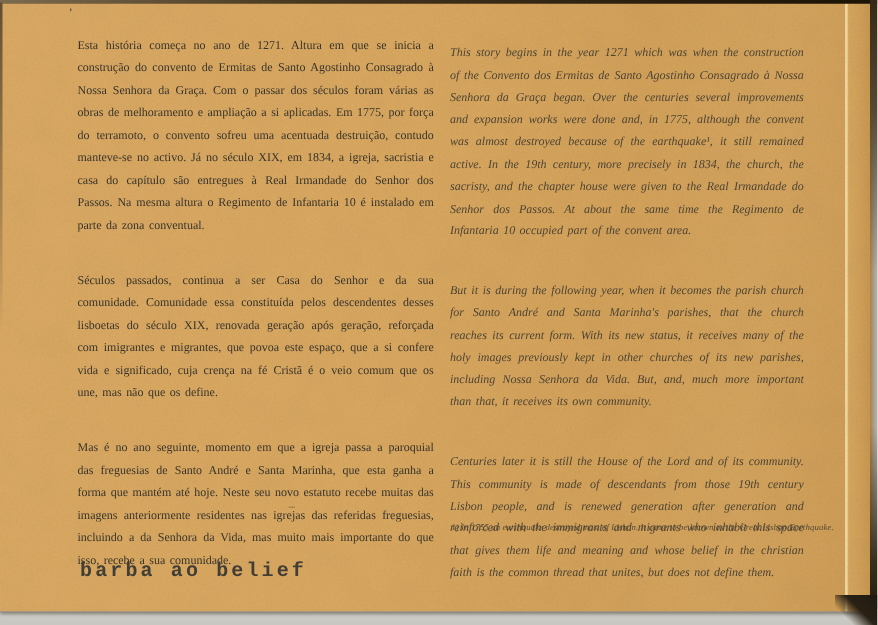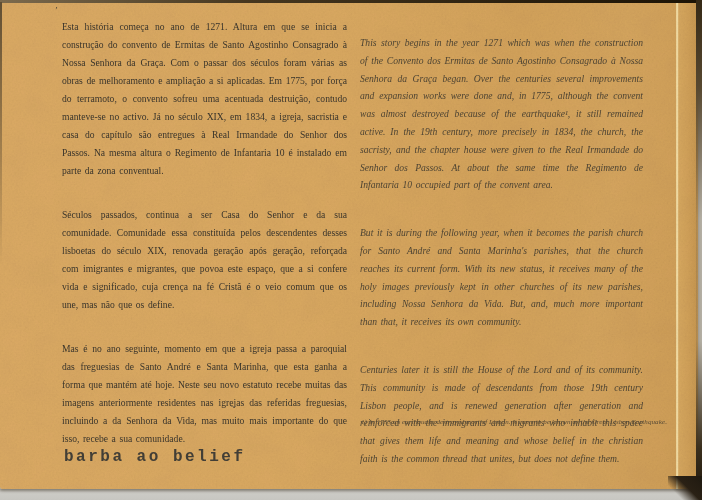--- a/index.html
+++ b/index.html
@@ -47,21 +47,21 @@
     background:linear-gradient(225deg,#1f1910 0,#2a2115 45%,rgba(42,33,21,0) 75%);
   }
   .grain{position:absolute;left:0;top:2px;width:698px;height:487px;pointer-events:none;}
 
   
   .col{
     position:absolute;width:285px;
     font-size:9.6px;line-height:18px;text-align:justify;
     word-spacing:1.2px;
   }
-  .col p{margin:4px 0 26px 0;}
+  .col p{margin:14px 0 26px 0;}
   .col-left{left:62px;top:14px;color:#39342b;}
   .col-right{
     left:360px;top:18px;width:283px;color:#4e4433;
     font-style:italic;line-height:17.8px;
   }
   .col-right p{margin:16px 0 30px 0;}
   .footnote{
     position:absolute;left:361px;top:418px;width:330px;
     font-size:7px;font-style:italic;color:#574a35;letter-spacing:.1px;
   }

